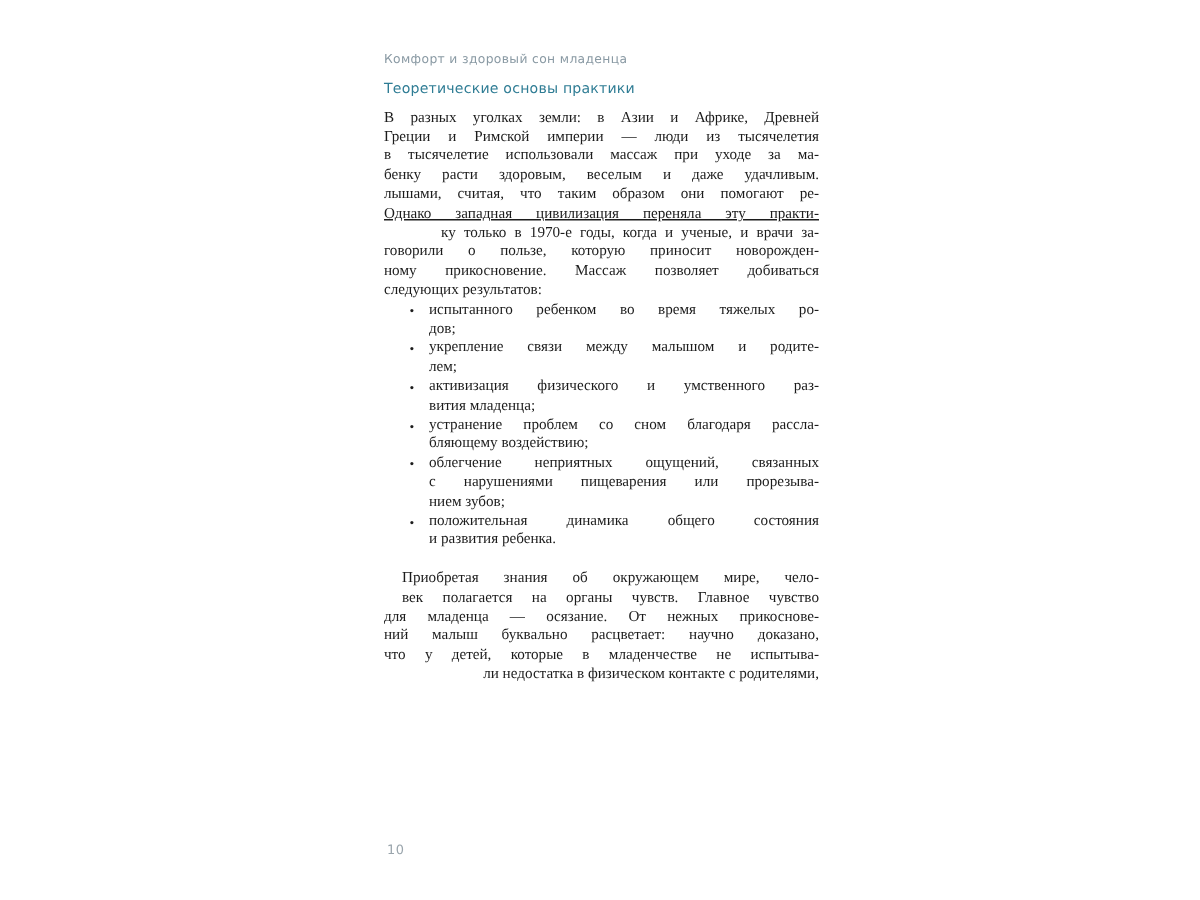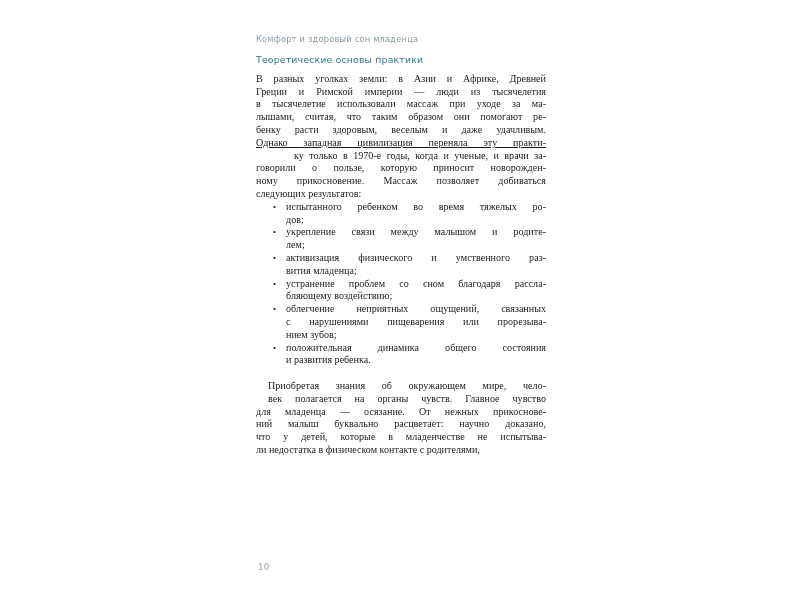--- a/index.html
+++ b/index.html
@@ -120,22 +120,22 @@
   <div class="text-column">
 
     <div class="running-header">Комфорт и здоровый сон младенца</div>
 
     <h2 class="section-heading">Теоретические основы практики</h2>
 
     <div id="par1-host">
         <p class="body-par" style="text-align: justify; text-align-last: justify;">В разных уголках земли: в Азии и Африке, Древней</p>
         <p class="body-par" style="text-align: justify; text-align-last: justify;">Греции и Римской империи — люди из тысячелетия</p>
         <p class="body-par" style="text-align: justify; text-align-last: justify;">в тысячелетие использовали массаж при уходе за ма-</p>
+        <p class="body-par" style="text-align: justify; text-align-last: justify;">бенку расти здоровым, веселым и даже удачливым.</p>
         <p class="body-par" style="text-align: justify; text-align-last: justify;">лышами, считая, что таким образом они помогают ре-</p>
-        <p class="body-par" style="text-align: justify; text-align-last: justify;">бенку расти здоровым, веселым и даже удачливым.</p>
         <p class="body-par" style="text-align: justify; text-align-last: justify; text-decoration: underline;">Однако западная цивилизация переняла эту практи-</p>
         <p class="body-par" style="text-align: justify; text-align-last: justify; padding-left: 38px;">ку только в 1970-е годы, когда и ученые, и врачи за-</p>
         <p class="body-par" style="text-align: justify; text-align-last: justify;">говорили о пользе, которую приносит новорожден-</p>
         <p class="body-par" style="text-align: justify; text-align-last: justify;">ному прикосновение. Массаж позволяет добиваться</p>
         <p class="body-par" style="text-align: left;">следующих результатов:</p>
       </div>
 
     <ul class="result-list" id="list-host">
         <li style="text-align-last: justify;"><span class="bullet-mark">•</span></li>
         <li style="text-align-last: justify;"><span>испытанного ребенком во время тяжелых ро-</span></li>
@@ -154,20 +154,20 @@
       </ul>
 
     <div class="spacer-par"></div>
 
     <div id="par2-host">
         <p class="body-par indent-first" style="text-align: justify; text-align-last: justify;">Приобретая знания об окружающем мире, чело-</p>
         <p class="body-par" style="text-align: justify; text-align-last: justify; margin-left: 12px;">век полагается на органы чувств. Главное чувство</p>
         <p class="body-par" style="text-align: justify; text-align-last: justify;">для младенца — осязание. От нежных прикоснове-</p>
         <p class="body-par" style="text-align: justify; text-align-last: justify;">ний малыш буквально расцветает: научно доказано,</p>
         <p class="body-par" style="text-align: justify; text-align-last: justify;">что у детей, которые в младенчестве не испытыва-</p>
-        <p class="body-par" style="text-align: left;">ли недостатка в физическом контакте с родителями,</p>
+        <p class="body-par" style="text-align: right;">ли недостатка в физическом контакте с родителями,</p>
       </div>
 
   </div>
 
   <div class="folio">10</div>
 
 </div>
 
 </body></html>

